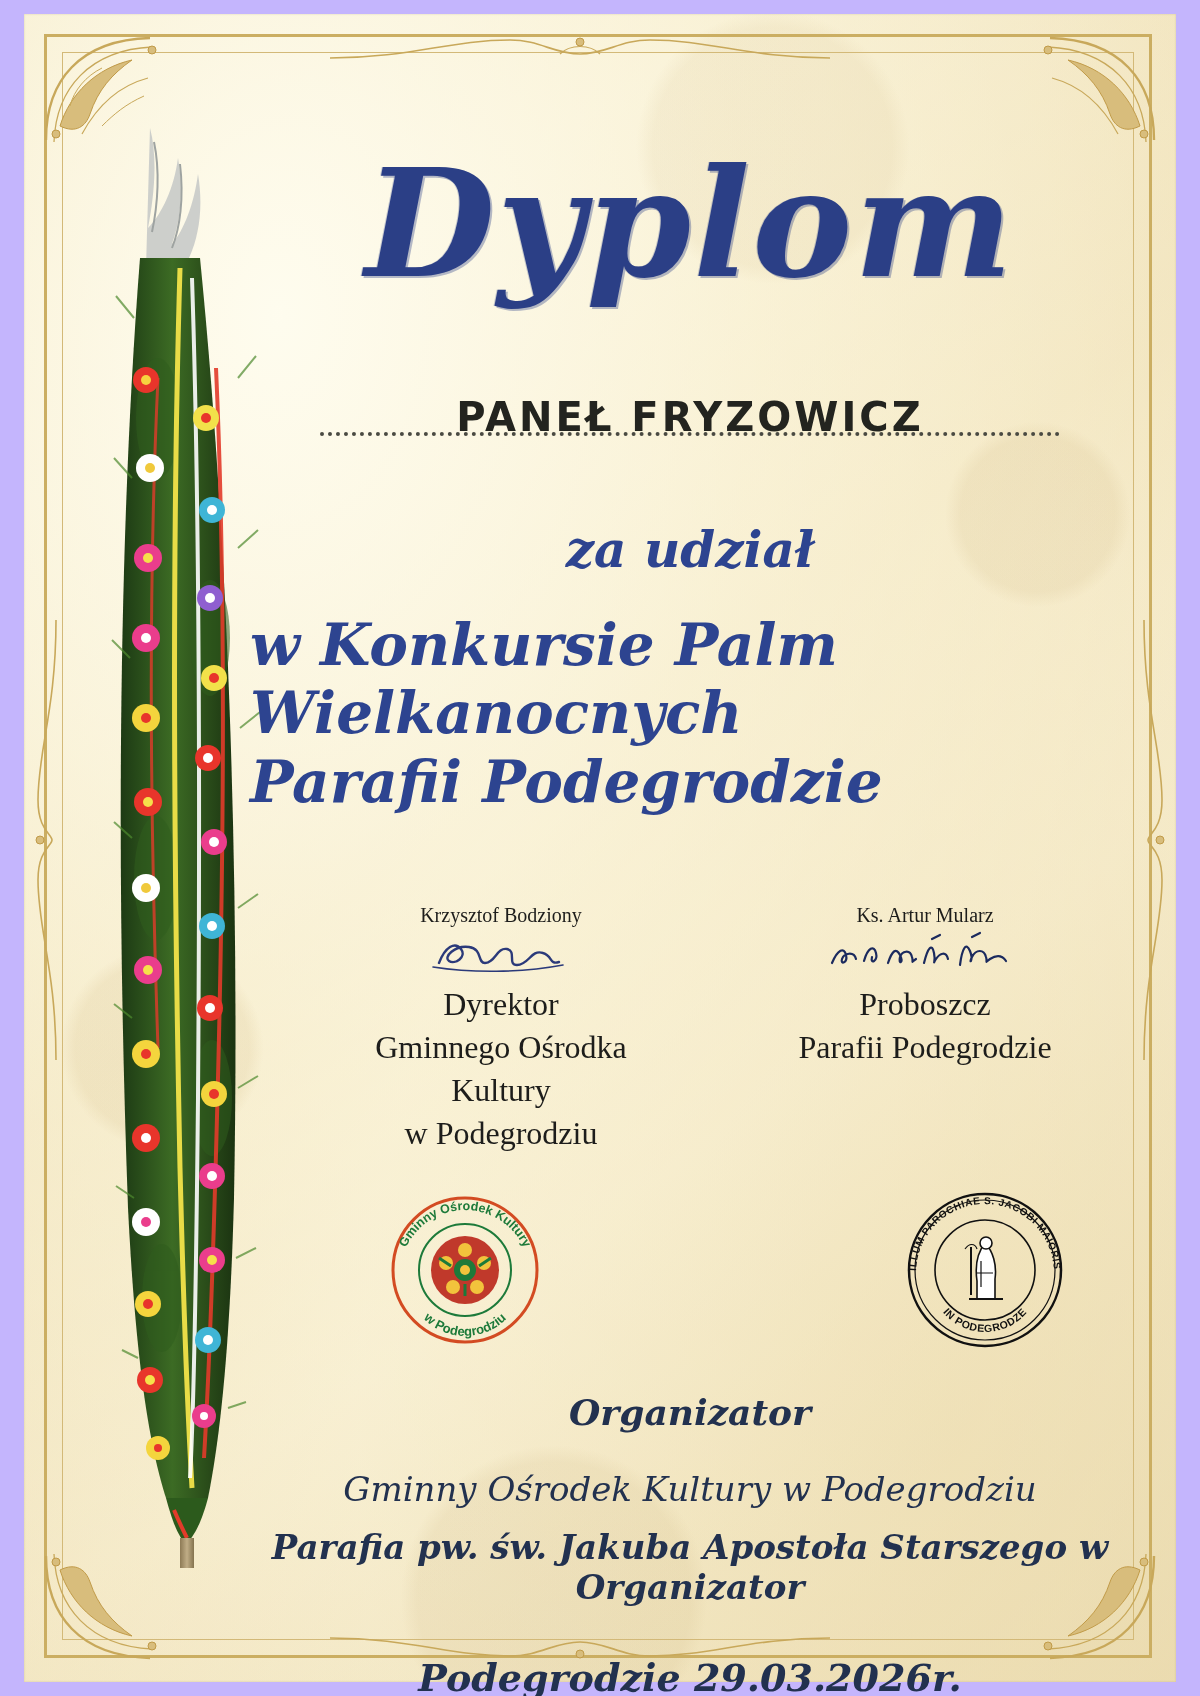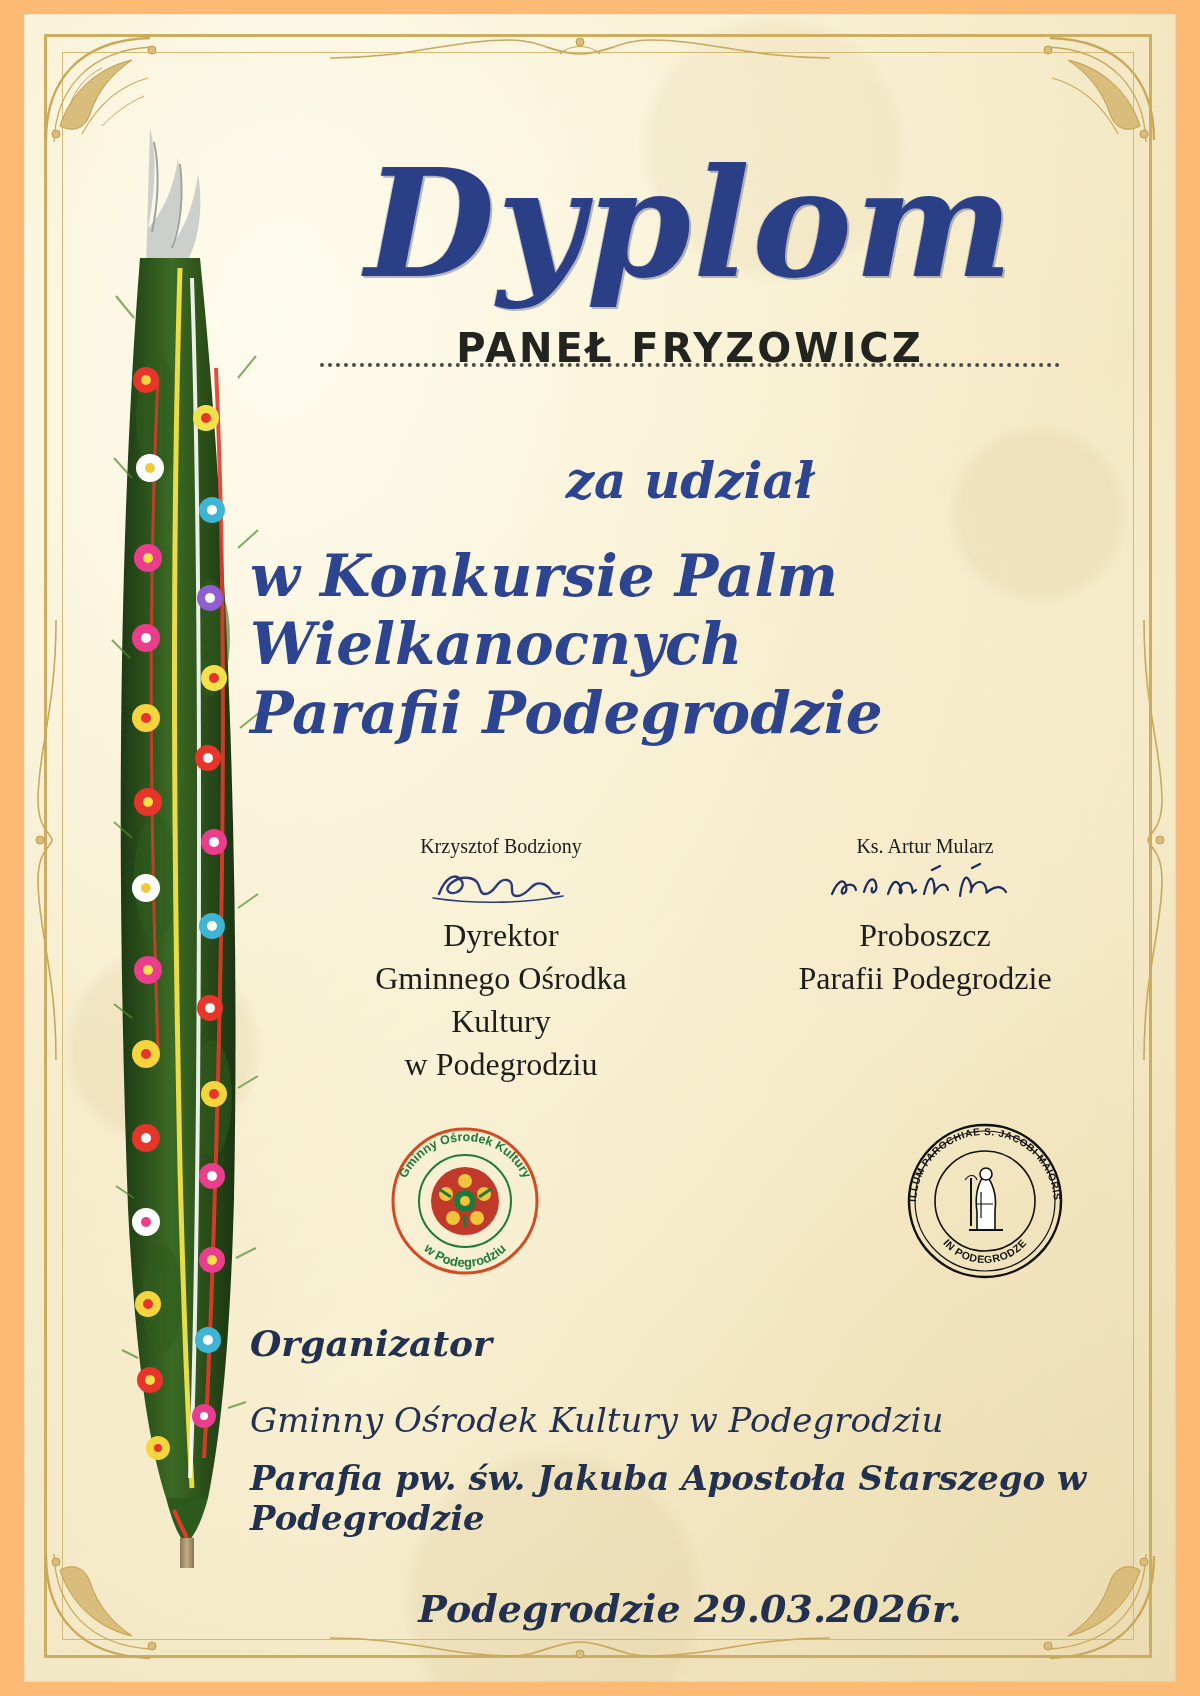--- a/index.html
+++ b/index.html
@@ -11,21 +11,21 @@
     width: 1200px;
     height: 1696px;
     font-family: "Liberation Serif", serif;
     overflow: hidden;
   }
 
   .page {
     position: relative;
     width: 1200px;
     height: 1696px;
-    background: #fdba74;
+    background: #c4b5fd;
   }
 
   
   .sheet {
     position: absolute;
     left: 24px;
     top: 14px;
     width: 1152px;
     height: 1668px;
     background:
@@ -114,21 +114,21 @@
     line-height: 1;
     color: #2b3f86;
     letter-spacing: 2px;
     margin-top: 28px;
     text-shadow:
       2px 2px 0 rgba(43,63,134,0.35),
       -1px 0 0 rgba(43,63,134,0.25);
   }
 
   .recipient-wrap {
-    margin-top: 27px;
+    margin-top: 96px;
     text-align: center;
     position: relative;
   }
   .recipient {
     display: inline-block;
     font-family: "DejaVu Sans", sans-serif;
     font-weight: 700;
     font-size: 40px;
     letter-spacing: 3px;
     color: #23241f;
@@ -194,21 +194,21 @@
     display: flex;
     justify-content: space-between;
     padding: 0 60px 0 130px;
   }
   .stamp { width: 170px; height: 170px; position: relative; }
   .stamp svg { display: block; width: 100%; height: 100%; }
 
   
   .organizer {
     margin-top: 36px;
-    text-align: left;
+    text-align: center;
     font-family: "DejaVu Serif", serif;
     font-style: italic;
     color: #22314f;
   }
   .org-label { font-size: 36px; font-weight: 600; }
   .org-line1 { font-size: 34px; margin-top: 36px; font-weight: 400; }
   .org-line2 { font-size: 34px; margin-top: 18px; font-weight: 600; }
   .place-date {
     margin-top: 48px;
     text-align: center;
@@ -523,18 +523,18 @@
             <path d="M-16 26 L18 26" stroke-width="2"></path>
             <path d="M-4 -12 L-4 14 M-8 0 L8 0" stroke-width="1.2"></path>
           </g>
         </svg>
       </div>
     </div>
 
     <div class="organizer">
       <div class="org-label">Organizator</div>
       <div class="org-line1">Gminny Ośrodek Kultury w Podegrodziu</div>
-      <div class="org-line2">Parafia pw. św. Jakuba Apostoła Starszego w Podegrodzie</div>
+      <div class="org-line2">Parafia pw. św. Jakuba Apostoła Starszego w Organizator</div>
     </div>
 
     <div class="place-date">Podegrodzie 29.03.2026r.</div>
   </div>
 </div>
 
 </body></html>

